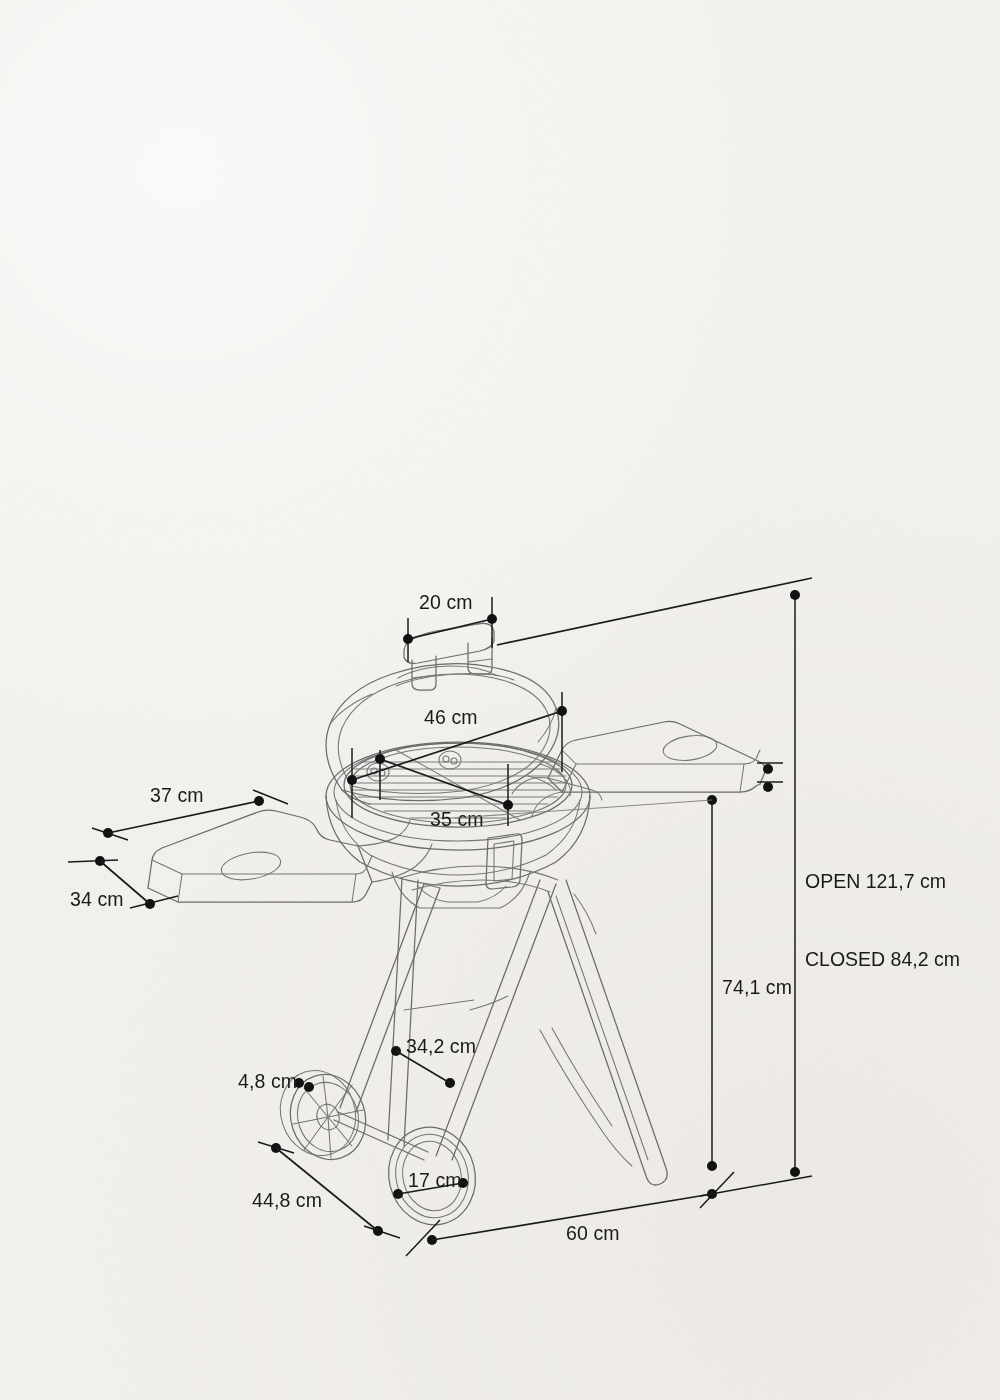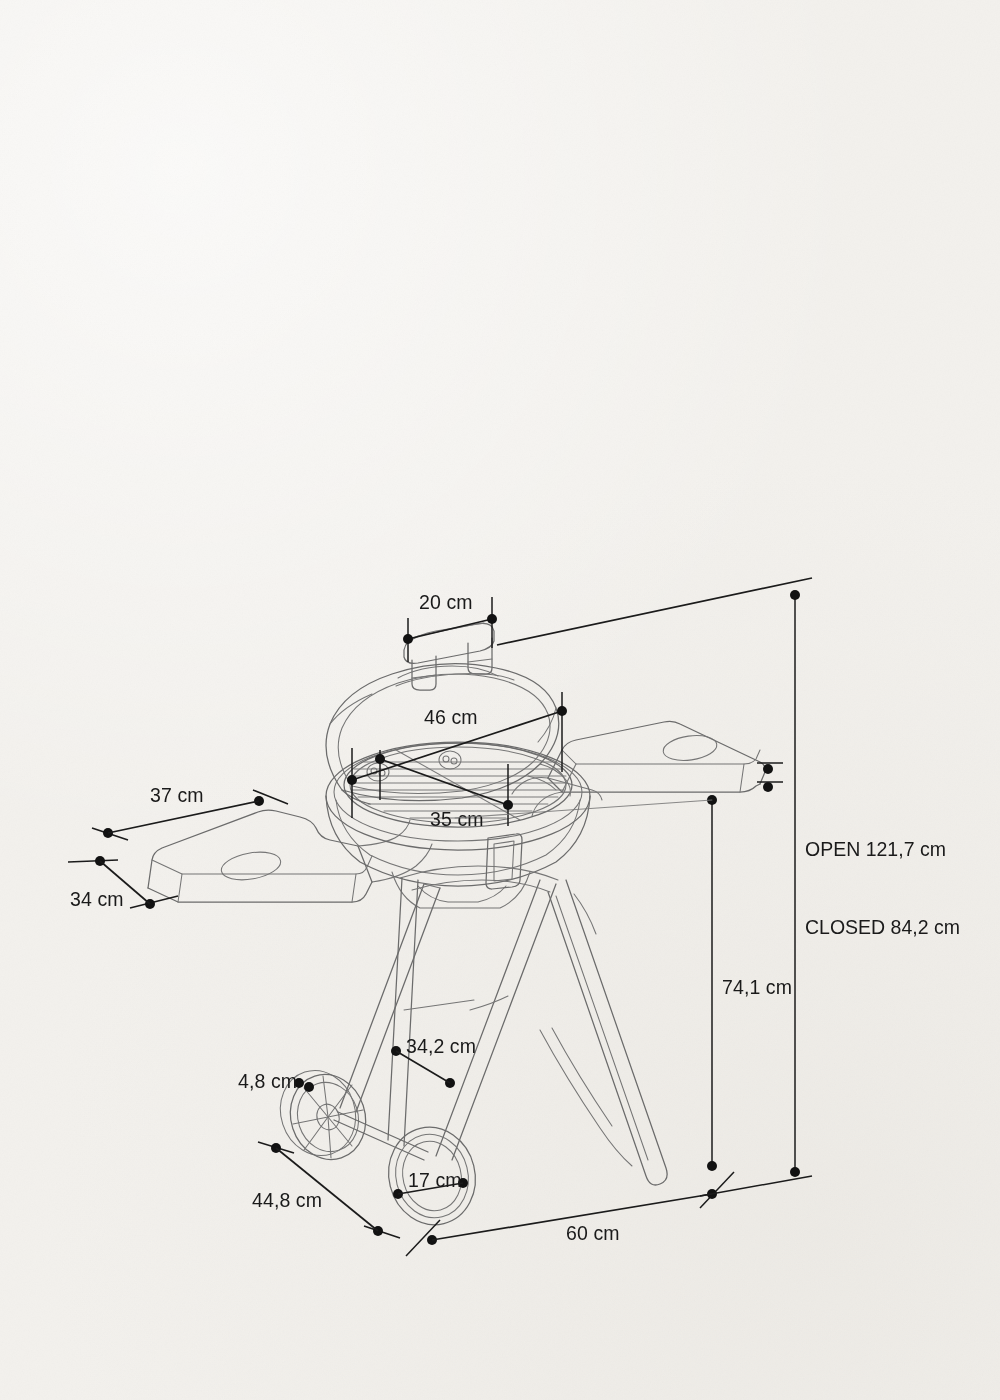--- a/index.html
+++ b/index.html
@@ -317,18 +317,18 @@
 
     <g>
       <circle class="dot" cx="768" cy="769" r="5"></circle>
       <circle class="dot" cx="768" cy="787" r="5"></circle>
       <line class="extline" x1="757" y1="763" x2="783" y2="763"></line>
       <line class="extline" x1="757" y1="782" x2="783" y2="782"></line>
     </g>
 
   </svg>
 
-  <div class="label-block" style="left:805px; top:786px;">
+  <div class="label-block" style="left:805px; top:818px;">
     <div>OPEN 121,7 cm</div>
     <div>CLOSED 84,2 cm</div>
   </div>
 
 </div>
 
 </body></html>

